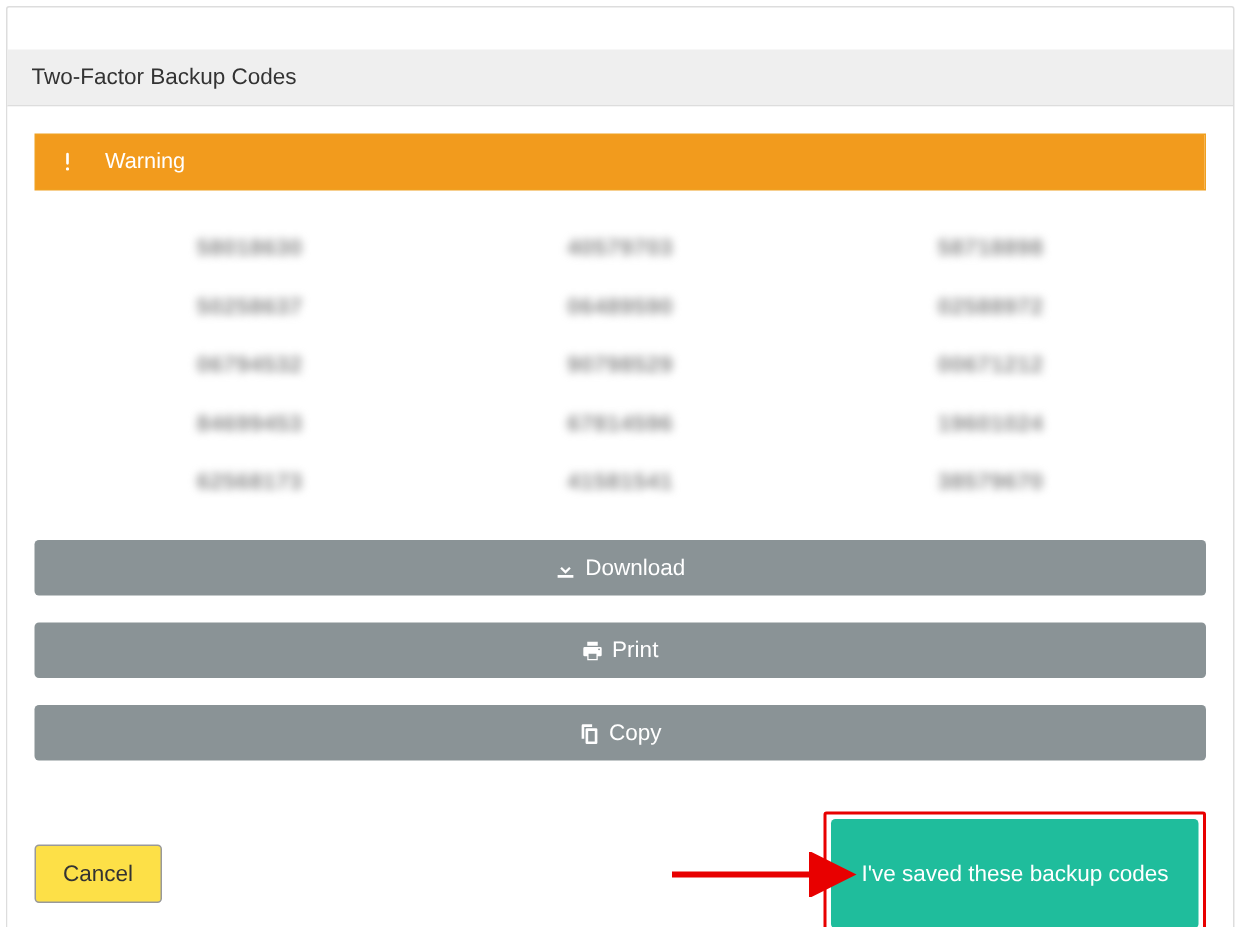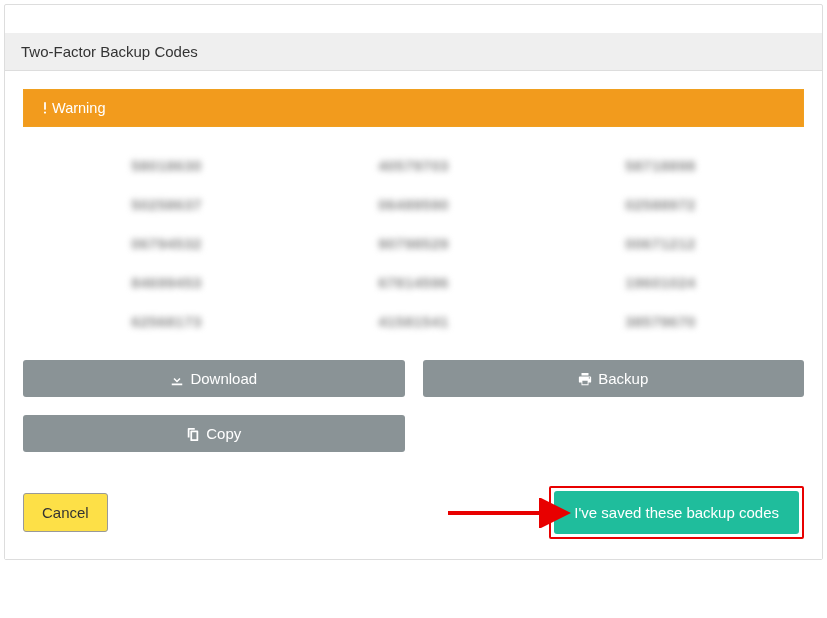--- a/index.html
+++ b/index.html
@@ -40,21 +40,21 @@
       border: 1px solid #f0a020;
       margin-bottom: 24px;
     }
     .alert-header {
       background: #f29b1d;
       color: #fff;
       padding: 10px 14px;
       font-size: 14.5px;
       display: flex;
       align-items: center;
-      gap: 0;
+      gap: 18px;
     }
     .alert-body {
       background: #fff;
       padding: 14px 16px;
       font-size: 14.5px;
       color: #333;
       line-height: 1.5;
     }
     .alert-body b {
       font-weight: bold;
@@ -71,21 +71,21 @@
       color: #8a8a8a;
       font-weight: bold;
       font-size: 15px;
       letter-spacing: 0.5px;
       filter: blur(3px);
       padding: 6px 0;
       user-select: none;
     }
     .actions-row {
       display: grid;
-      grid-template-columns: repeat(2, 1fr);
+      grid-template-columns: repeat(1, 1fr);
       gap: 18px;
       margin-bottom: 34px;
     }
     .btn {
       display: inline-flex;
       align-items: center;
       justify-content: center;
       gap: 6px;
       padding: 10px 14px;
       font-size: 15px;
@@ -110,21 +110,21 @@
       color: #333;
       padding: 10px 18px;
       font-size: 15px;
       border-radius: 3px;
       cursor: pointer;
     }
     .btn-primary {
       background: #1fbd9c;
       color: #fff;
       border: none;
-      padding: 13px 20px;
+      padding: 28px 20px;
       font-size: 15px;
       border-radius: 3px;
       cursor: pointer;
     }
     .highlight-box {
       border: 2px solid #e80000;
       padding: 3px;
       border-radius: 2px;
       display: inline-block;
     }
@@ -184,21 +184,21 @@
             </svg>
         </span>
         <span>Download</span>
       </button>
       <button class="btn btn-gray">
         <span class="icon">
           <svg width="14" height="14" viewBox="0 0 16 16" fill="#fff">
               <path d="M4 1h8v3H4V1zm10 4H2a1 1 0 0 0-1 1v5a1 1 0 0 0 1 1h2v3h8v-3h2a1 1 0 0 0 1-1V6a1 1 0 0 0-1-1zM11 14H5v-4h6v4zm2-6.5a.75.75 0 1 1 0-1.5.75.75 0 0 1 0 1.5z"></path>
             </svg>
         </span>
-        <span>Backup</span>
+        <span>Print</span>
       </button>
       <button class="btn btn-gray">
         <span class="icon">
           <svg width="14" height="14" viewBox="0 0 16 16" fill="#fff">
               <path d="M10 1H3a1 1 0 0 0-1 1v10h2V3h6V1zm3 3H6a1 1 0 0 0-1 1v10a1 1 0 0 0 1 1h7a1 1 0 0 0 1-1V5a1 1 0 0 0-1-1zm-1 10H7V6h5v8z"></path>
             </svg>
         </span>
         <span>Copy</span>
       </button>
     </div>

